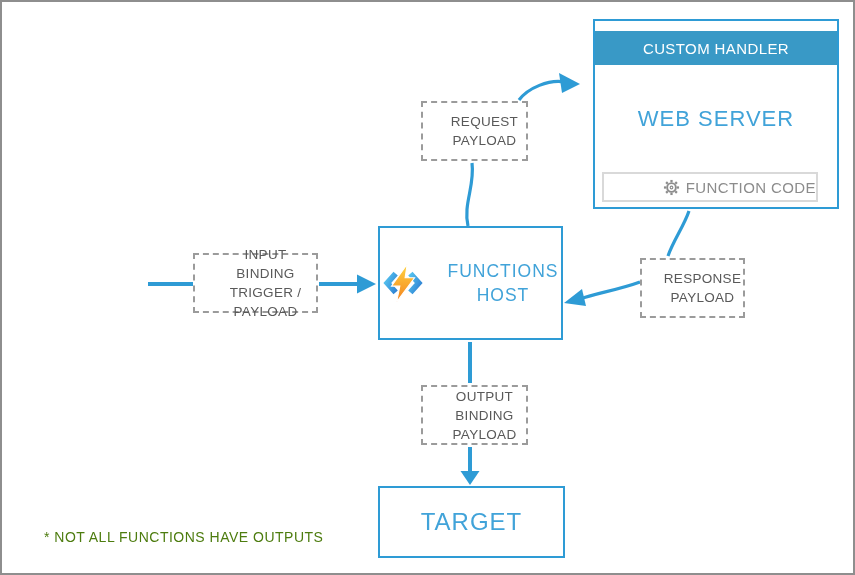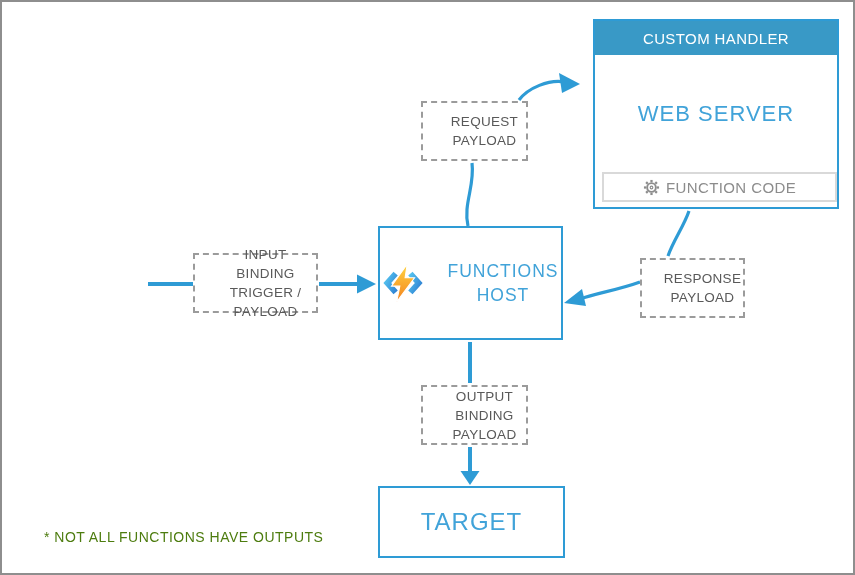--- a/index.html
+++ b/index.html
@@ -22,26 +22,26 @@
   .host-box{left:376px;top:224px;width:185px;height:114px;gap:23px;}
   .host-label{font-size:17.5px;line-height:24px;text-align:center;}
   .host-label span{display:block;}
   .request-payload-box{left:419px;top:99px;width:107px;height:60px;}
   .response-payload-box{left:638px;top:256px;width:105px;height:60px;}
   .output-payload-box{left:419px;top:383px;width:107px;height:60px;}
   .target-box{left:376px;top:484px;width:187px;height:72px;}
   .target-box .blue-label{font-size:24px;}
 
   .handler-box{left:591px;top:17px;width:246px;height:190px;border:2px solid #2e9bd5;flex-direction:column;align-items:stretch;justify-content:flex-start;}
-  .handler-header{height:34px;background:#3999c6;color:#ffffff;font-size:15px;letter-spacing:.4px;display:flex;align-items:center;justify-content:center;}
+  .handler-header{height:34px;background:#3999c6;color:#ffffff;font-size:15px;letter-spacing:.4px;display:flex;align-items:center;justify-content:center;margin-top:10px;}
   .handler-body{flex:1;display:flex;align-items:center;justify-content:center;border-radius:11px;}
   .handler-body .blue-label{font-size:22px;}
   .function-code-strip{
-    margin:0 0 5px 7px;height:26px;border:2px solid #d9d9d9;
-    display:flex;align-items:center;justify-content:center;gap:6px;
+    margin:0 19px 5px 7px;height:26px;border:2px solid #d9d9d9;
+    display:flex;align-items:center;justify-content:flex-end;gap:6px;
     color:#8c8c8c;font-size:15px;letter-spacing:.4px;
   }
   .footnote{
     position:absolute;left:42px;top:527px;z-index:2;
     color:#4d7c0f;font-size:14px;letter-spacing:.5px;
   }
   .icon{display:inline-flex;align-items:center;justify-content:center;}
 </style>
 </head>
 <body>

